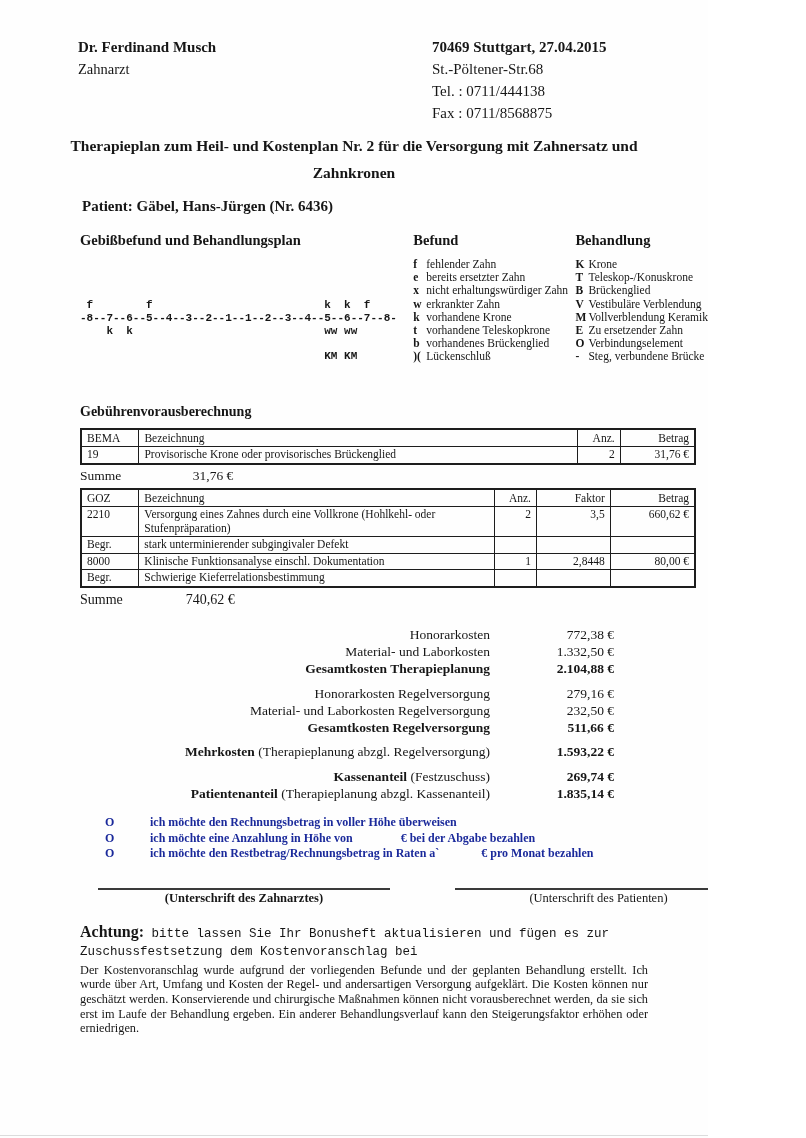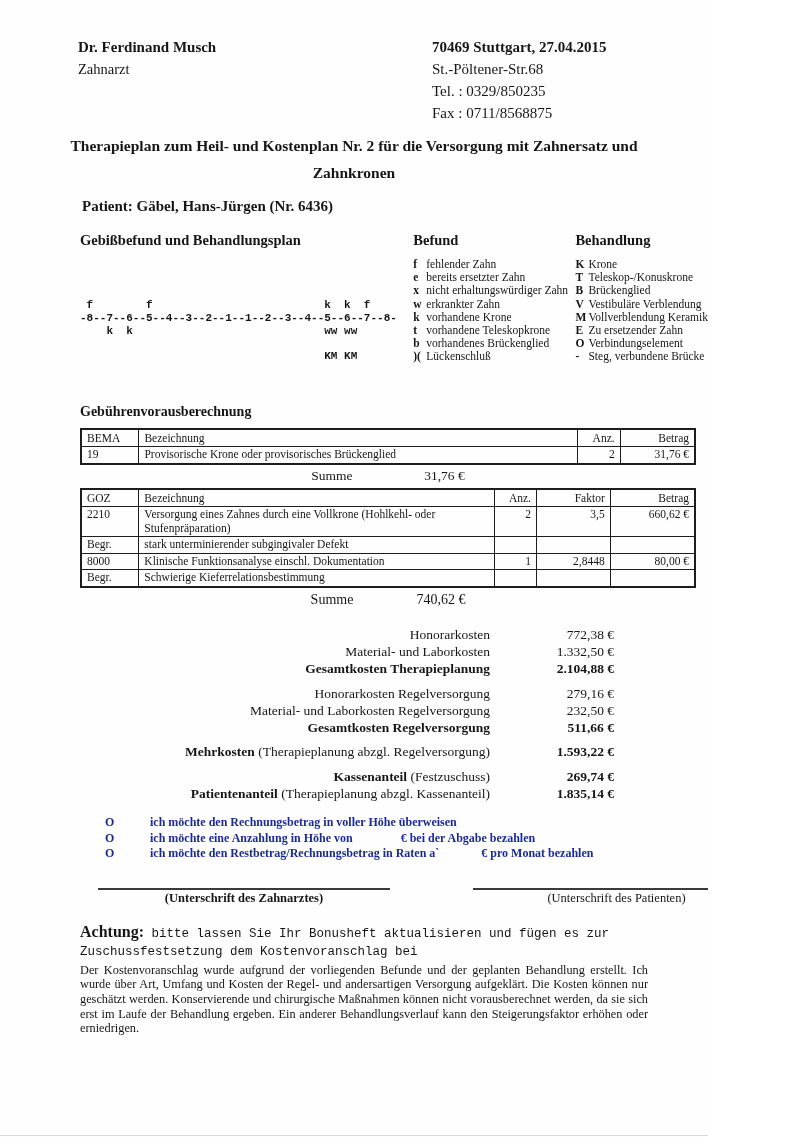--- a/index.html
+++ b/index.html
@@ -33,62 +33,62 @@
   .lg-code { display: inline-block; min-width: 13px; font-weight: bold; }
   .chart { margin-top: 50px; font-family: "Liberation Mono", monospace; font-size: 11px; line-height: 13px; font-weight: bold; }
   .chart-line { white-space: pre; }
   .chart-line.km { margin-top: 12px; }
   
   .fees-heading { margin: 40px 0 0 80px; font-weight: bold; font-size: 14px; }
   table.fee-table { width: 616px; margin: 8px 0 0 80px; border-collapse: collapse; font-size: 11.5px; border: 2px solid #1d1d1d; }
   table.fee-table td { border: 1px solid #1d1d1d; padding: 1px 5px; vertical-align: top; line-height: 13.5px; }
   table.fee-table tr.head td { padding: 2px 5px 1px; }
   .num { text-align: right; }
-  .summe-row { width: 616px; margin-left: 80px; display: flex; justify-content: center; align-items: baseline; font-size: 13.5px; padding: 3px 0 4px; }
+  .summe-row { width: 616px; margin-left: 80px; display: flex; justify-content: flex-start; align-items: baseline; font-size: 13.5px; padding: 3px 0 4px; }
   .summe-value { width: 112px; text-align: right; }
   .summe-row.big { font-size: 14px; padding: 4px 0 6px; }
   
   .totals { margin-top: 12px; font-size: 13.5px; }
   .t-row { display: flex; justify-content: flex-end; line-height: 17.3px; padding-right: 94px; }
   .t-row.gap { margin-top: 7px; }
   .t-label { text-align: right; }
   .t-value { width: 124px; text-align: right; }
   .t-row.strong .t-value { font-weight: bold; }
   .t-b { font-weight: bold; }
   
   .payments { margin: 13px 0 0 105px; }
   .p-row { display: flex; font-size: 12px; font-weight: bold; line-height: 15.5px; color: #1b2a9b; }
   .p-marker { width: 45px; }
   .p-text { white-space: pre-wrap; }
   
   .signatures { position: relative; height: 38px; margin-top: 22px; }
   .sig-block { position: absolute; top: 4px; border-top: 2px solid #3a3a3a; text-align: center; font-size: 12.5px; padding-top: 1px; }
   .sig-left { left: 98px; width: 292px; font-weight: bold; }
-  .sig-right { left: 473px; width: 287px; }
+  .sig-right { left: 455px; width: 287px; }
   
   .achtung { margin: 2px 58px 0 80px; line-height: 15px; }
   .achtung-label { font-weight: bold; font-size: 16px; }
   .achtung-text { font-family: "Liberation Mono", monospace; font-size: 12.5px; }
   .disclaimer { margin: 3px 60px 9px 80px; font-size: 12.3px; line-height: 14.6px; text-align: justify; }
   .scan-edge { position: absolute; bottom: 2px; left: 0; width: 100%; height: 1px; background: #dcdcdc; }
 </style>
 </head>
 <body>
 
 <div class="page">
 
   <div class="header">
     <div>
       <div class="doc-name">Dr. Ferdinand Musch</div>
       <div class="doc-role">Zahnarzt</div>
     </div>
     <div class="header-right">
       <div class="addr-date">70469 Stuttgart, 27.04.2015</div>
       <div>St.-Pöltener-Str.68</div>
-      <div>Tel. : 0329/850235</div>
+      <div>Tel. : 0711/444138</div>
       <div>Fax : 0711/8568875</div>
     </div>
   </div>
 
   <div class="title">Therapieplan zum Heil- und Kostenplan Nr. 2 für die Versorgung mit Zahnersatz und Zahnkronen</div>
 
   <div class="patient">Patient: Gäbel, Hans-Jürgen (Nr. 6436)</div>
 
   <div class="befund-section">
     <div class="bs-col1">

